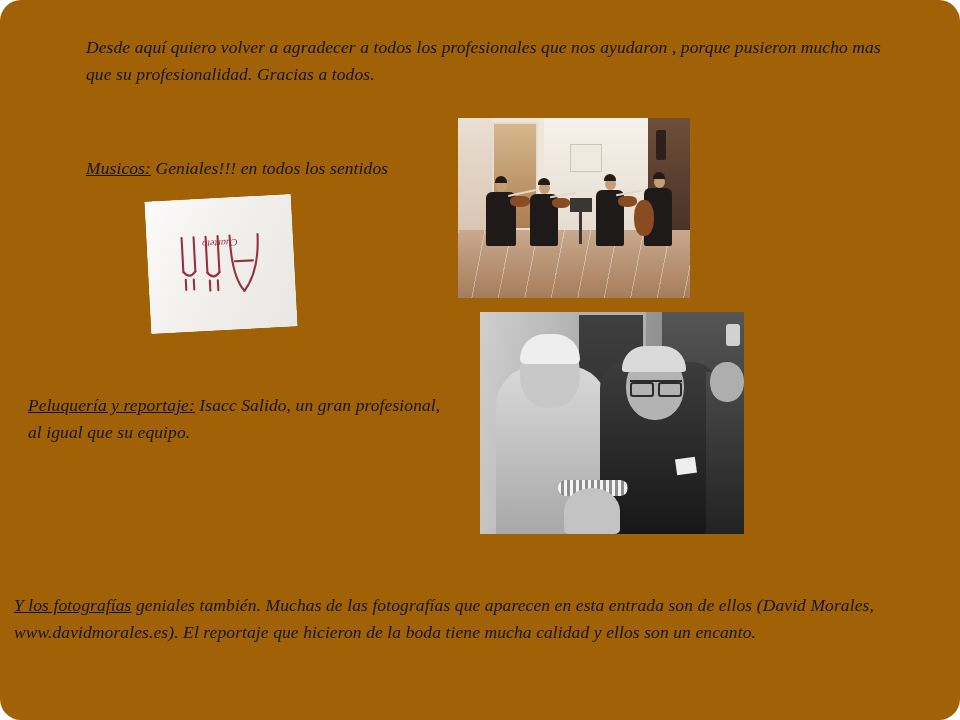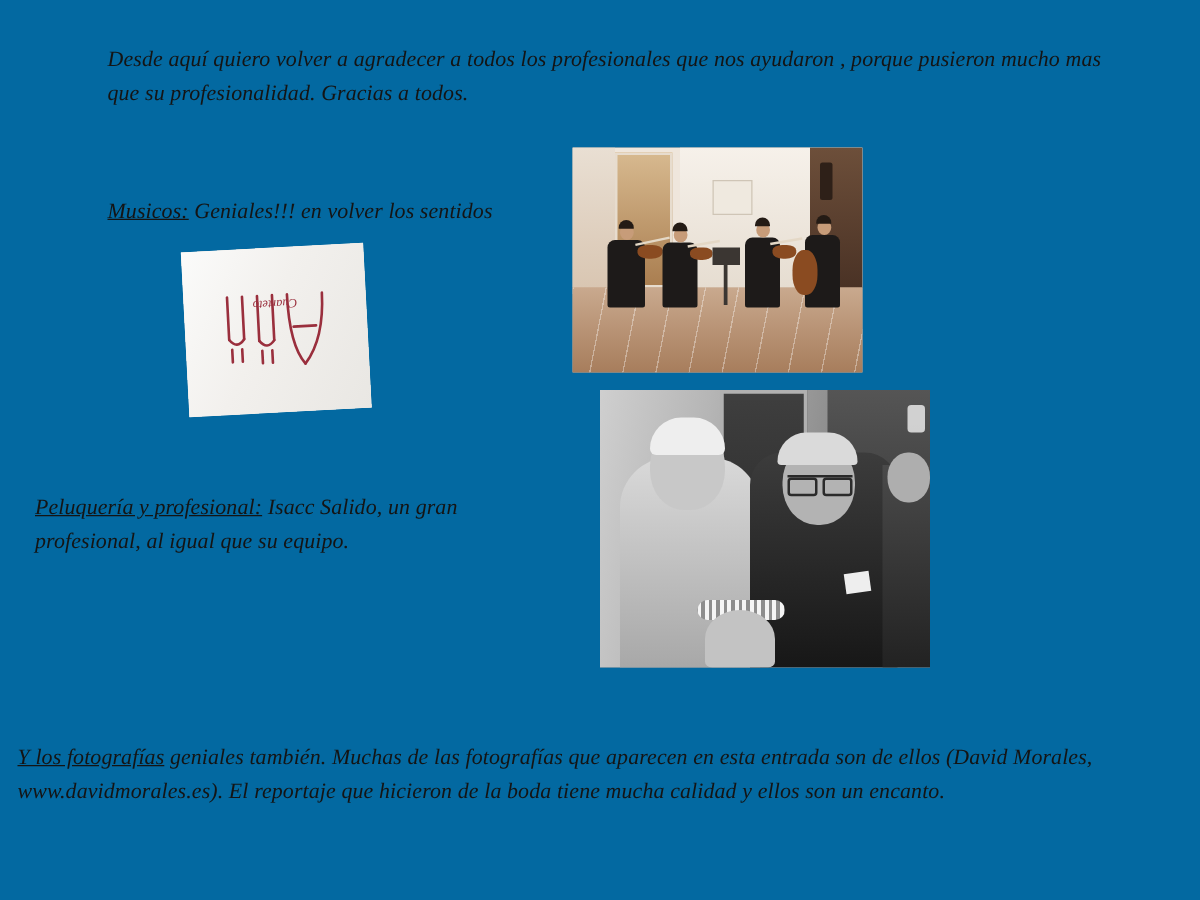--- a/index.html
+++ b/index.html
@@ -11,21 +11,22 @@
     width: 960px;
     height: 720px;
     position: relative;
     overflow: hidden;
     font-family: "Liberation Serif", serif;
     color: #1a1a1a;
   }
   .slide {
     position: absolute;
     inset: 0;
-    background: #0369a1;
+    background: #a16207;
+    border-radius: 21px;
   }
 
   
   .para {
     position: absolute;
     font-family: "Liberation Serif", serif;
     font-style: italic;
     color: #141414;
     line-height: 1.55;
     letter-spacing: 0.1px;
@@ -261,21 +262,21 @@
   }
 </style>
 </head>
 <body>
 
 <div class="slide">
 
   <div class="para" id="intro-para">Desde aquí quiero volver a agradecer a todos los profesionales que nos ayudaron , porque pusieron mucho mas que su profesionalidad. Gracias a todos.</div>
 
   <div class="para" id="musicos-line">
-    <span class="u-label">Musicos:</span><span> Geniales!!! en volver los sentidos</span>
+    <span class="u-label">Musicos:</span><span> Geniales!!! en todos los sentidos</span>
   </div>
 
   <div id="logo-card">
     <div class="sheen"></div>
     <div class="mark">
       <svg viewBox="0 0 96 70" width="96" height="70" aria-hidden="true">
         <g fill="none" stroke="#9a2f3d" stroke-width="2.1" stroke-linecap="round">
           <path d="M10 66 C10 40, 16 22, 26 10"></path>
           <path d="M26 10 C34 20, 38 40, 38 66"></path>
           <path d="M16 40 L34 40"></path>
@@ -324,21 +325,21 @@
     <div class="instr-body" style="left:160px;top:78px;width:19px;height:11px;"></div>
     <div class="bow" style="left:158px;top:74px;width:26px;transform:rotate(-10deg);"></div>
 
     <div class="musician" style="left:186px;top:70px;width:28px;height:58px;"></div>
     <div class="m-head" style="left:196px;top:58px;"></div>
     <div class="m-hair" style="left:195px;top:54px;"></div>
     <div class="instr-body" style="left:176px;top:82px;width:20px;height:36px;border-radius:45%;"></div>
   </div>
 
   <div class="para" id="peluqueria-para">
-    <span class="u-label">Peluquería y profesional:</span><span> Isacc Salido, un gran profesional, al igual que su equipo.</span>
+    <span class="u-label">Peluquería y reportaje:</span><span> Isacc Salido, un gran profesional, al igual que su equipo.</span>
   </div>
 
   <div id="photo-hair">
     <div class="bgwall"></div>
     <div class="door"></div>
     <div class="door2"></div>
     <div class="lamp"></div>
     <div class="person-left"></div>
     <div class="head-left"></div>
     <div class="hair-left"></div>

